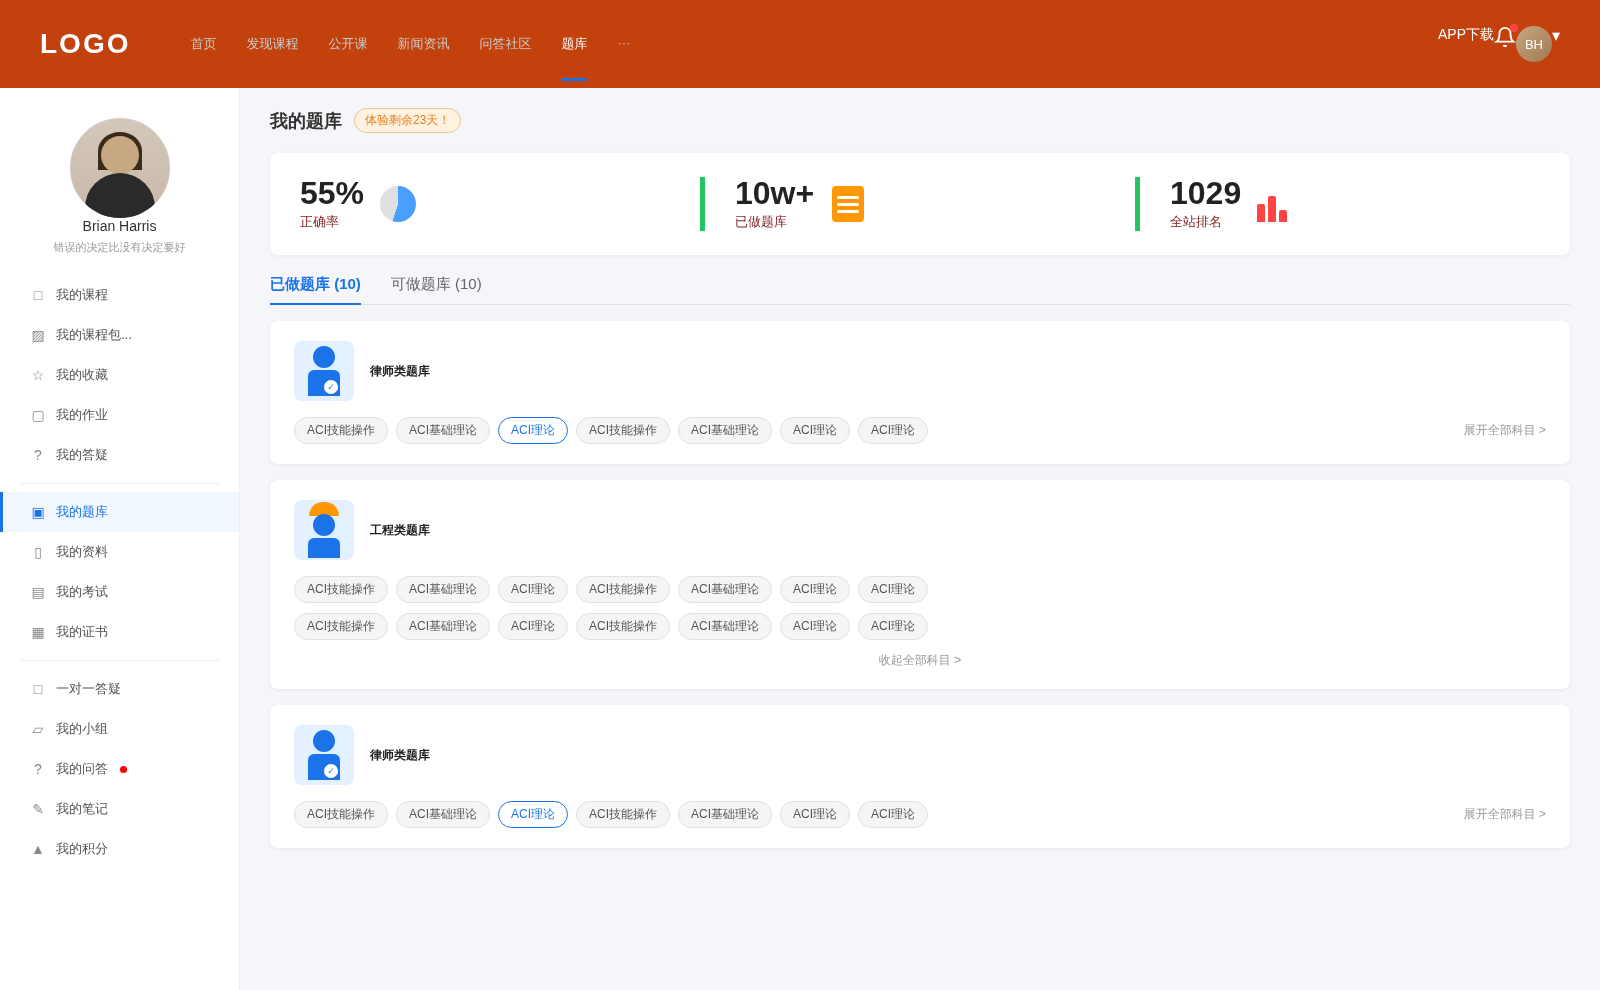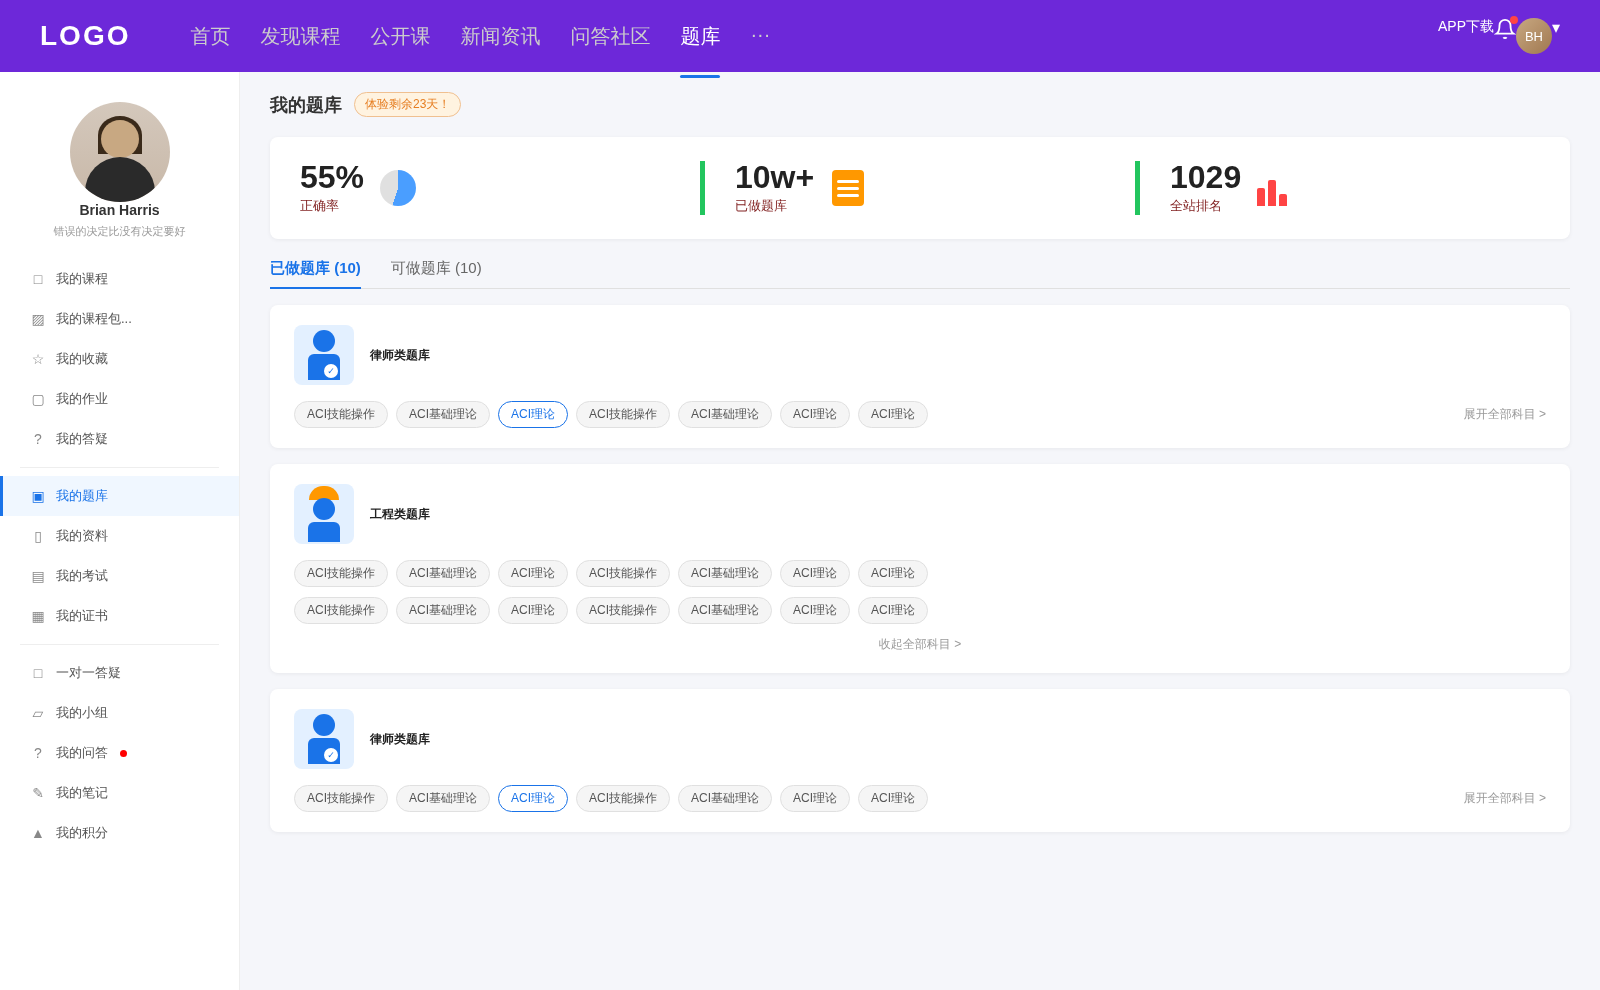--- a/index.html
+++ b/index.html
@@ -1,41 +1,41 @@
 <!DOCTYPE html>
 <html><head>
   <meta charset="utf-8">
   <style>
     * { box-sizing: border-box; margin: 0; padding: 0; }
     body { font-family: -apple-system, BlinkMacSystemFont, 'PingFang SC', 'Microsoft YaHei', sans-serif; background: #f0f2f5; min-height: 990px; }
 
     
     .navbar {
-      background: #6d28d9;
-      height: 72px;
+      background: #c2410c;
+      height: 88px;
       display: flex;
       align-items: center;
       padding: 0 40px;
       gap: 0;
     }
     .nav-logo {
       color: white;
       font-size: 28px;
       font-weight: 900;
       letter-spacing: 2px;
       margin-right: 60px;
     }
     .nav-links {
       display: flex;
       gap: 30px;
       flex: 1;
     }
     .nav-link {
       color: #ccc;
-      font-size: 20px;
+      font-size: 13px;
       cursor: pointer;
       padding: 4px 0;
       position: relative;
     }
     .nav-link.active {
       color: white;
     }
     .nav-link.active::after {
       content: '';
       position: absolute;
@@ -116,21 +116,21 @@
     }
     .avatar-hair {
       width: 44px; height: 38px;
       background: #3a2a1a;
       border-radius: 50% 50% 0 0;
       position: absolute;
       top: 14px; left: 28px;
     }
     .sidebar-name {
       font-size: 14px;
-      font-weight: 700;
+      font-weight: 400;
       color: #333;
       margin-bottom: 6px;
     }
     .sidebar-motto {
       font-size: 11px;
       color: #999;
       margin-bottom: 20px;
     }
     .sidebar-menu {
       width: 100%;

